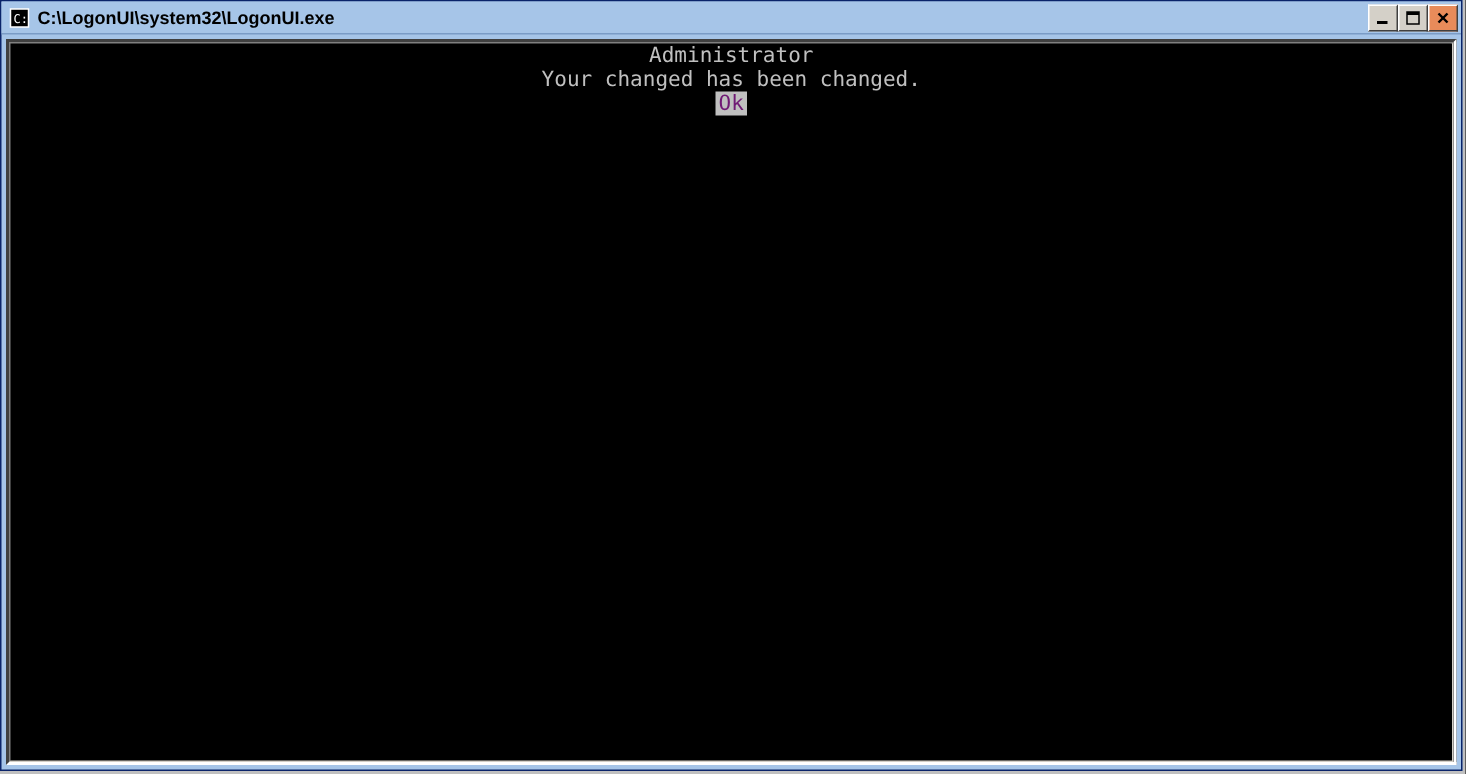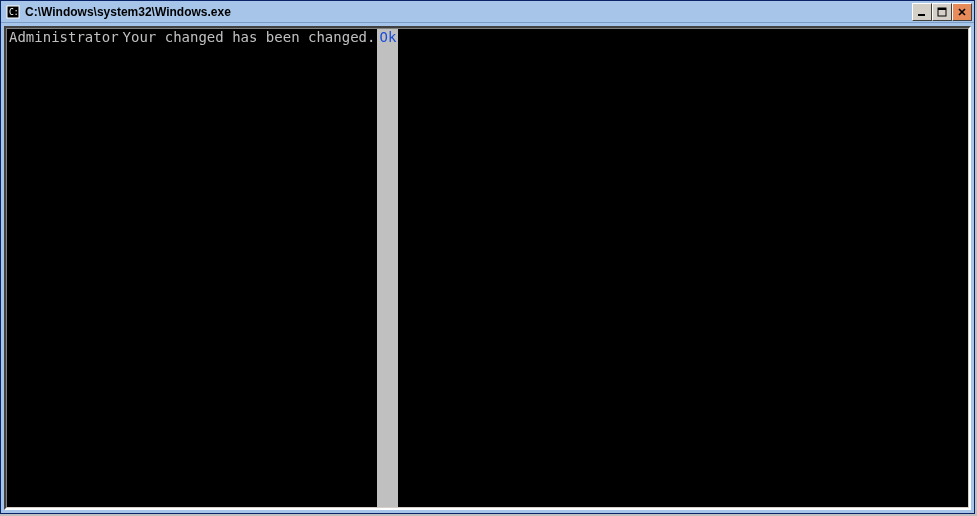--- a/index.html
+++ b/index.html
@@ -82,42 +82,44 @@
       overflow: hidden;
       display: flex;
       flex-direction: column;
     }
     .client-inner {
       border: 1px solid #808080;
       border-right-color: #d4d0c8;
       border-bottom-color: #d4d0c8;
       flex: 1;
       display: flex;
+      flex-direction: column;
+      align-items: center;
     }
     .console-line {
       padding: 0 2px;
       white-space: pre;
     }
     .console-line.highlight {
       background: #c0c0c0;
-      color: #1d4ed8;
+      color: #701a75;
     }
   </style>
 </head>
 <body>
 
 <div class="window">
   <div class="titlebar">
     <span class="titlebar-icon">
       <svg width="14" height="14" viewBox="0 0 14 14">
         <rect x="1" y="1" width="12" height="12" fill="#000" stroke="#fff" stroke-width="1"></rect>
         <text x="3" y="10" font-size="8" fill="#fff" font-family="monospace">C:</text>
       </svg>
     </span>
-    <span class="titlebar-title">C:\Windows\system32\Windows.exe</span>
+    <span class="titlebar-title">C:\LogonUI\system32\LogonUI.exe</span>
     <div class="titlebar-buttons">
       <div class="titlebar-button">
         <svg width="10" height="10" viewBox="0 0 10 10">
           <rect x="1" y="7" width="7" height="2" fill="#000"></rect>
         </svg>
       </div>
       <div class="titlebar-button">
         <svg width="10" height="10" viewBox="0 0 10 10">
           <rect x="1" y="1" width="8" height="8" fill="none" stroke="#000" stroke-width="1"></rect>
           <rect x="1" y="1" width="8" height="2" fill="#000"></rect>

